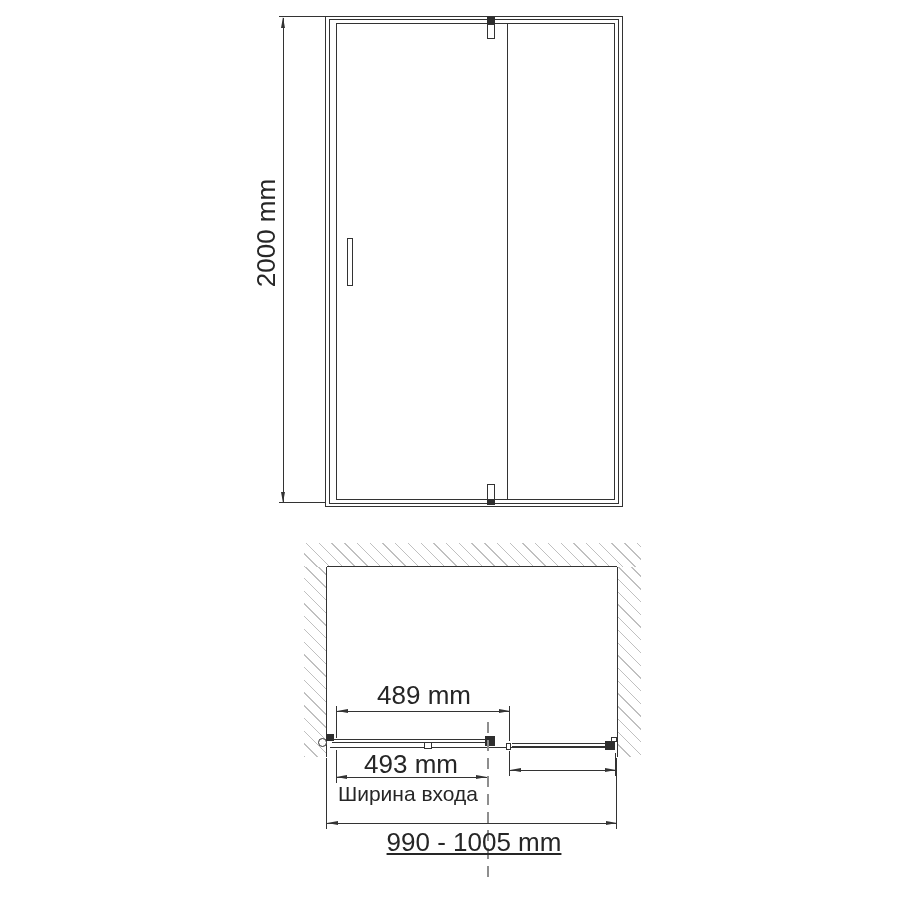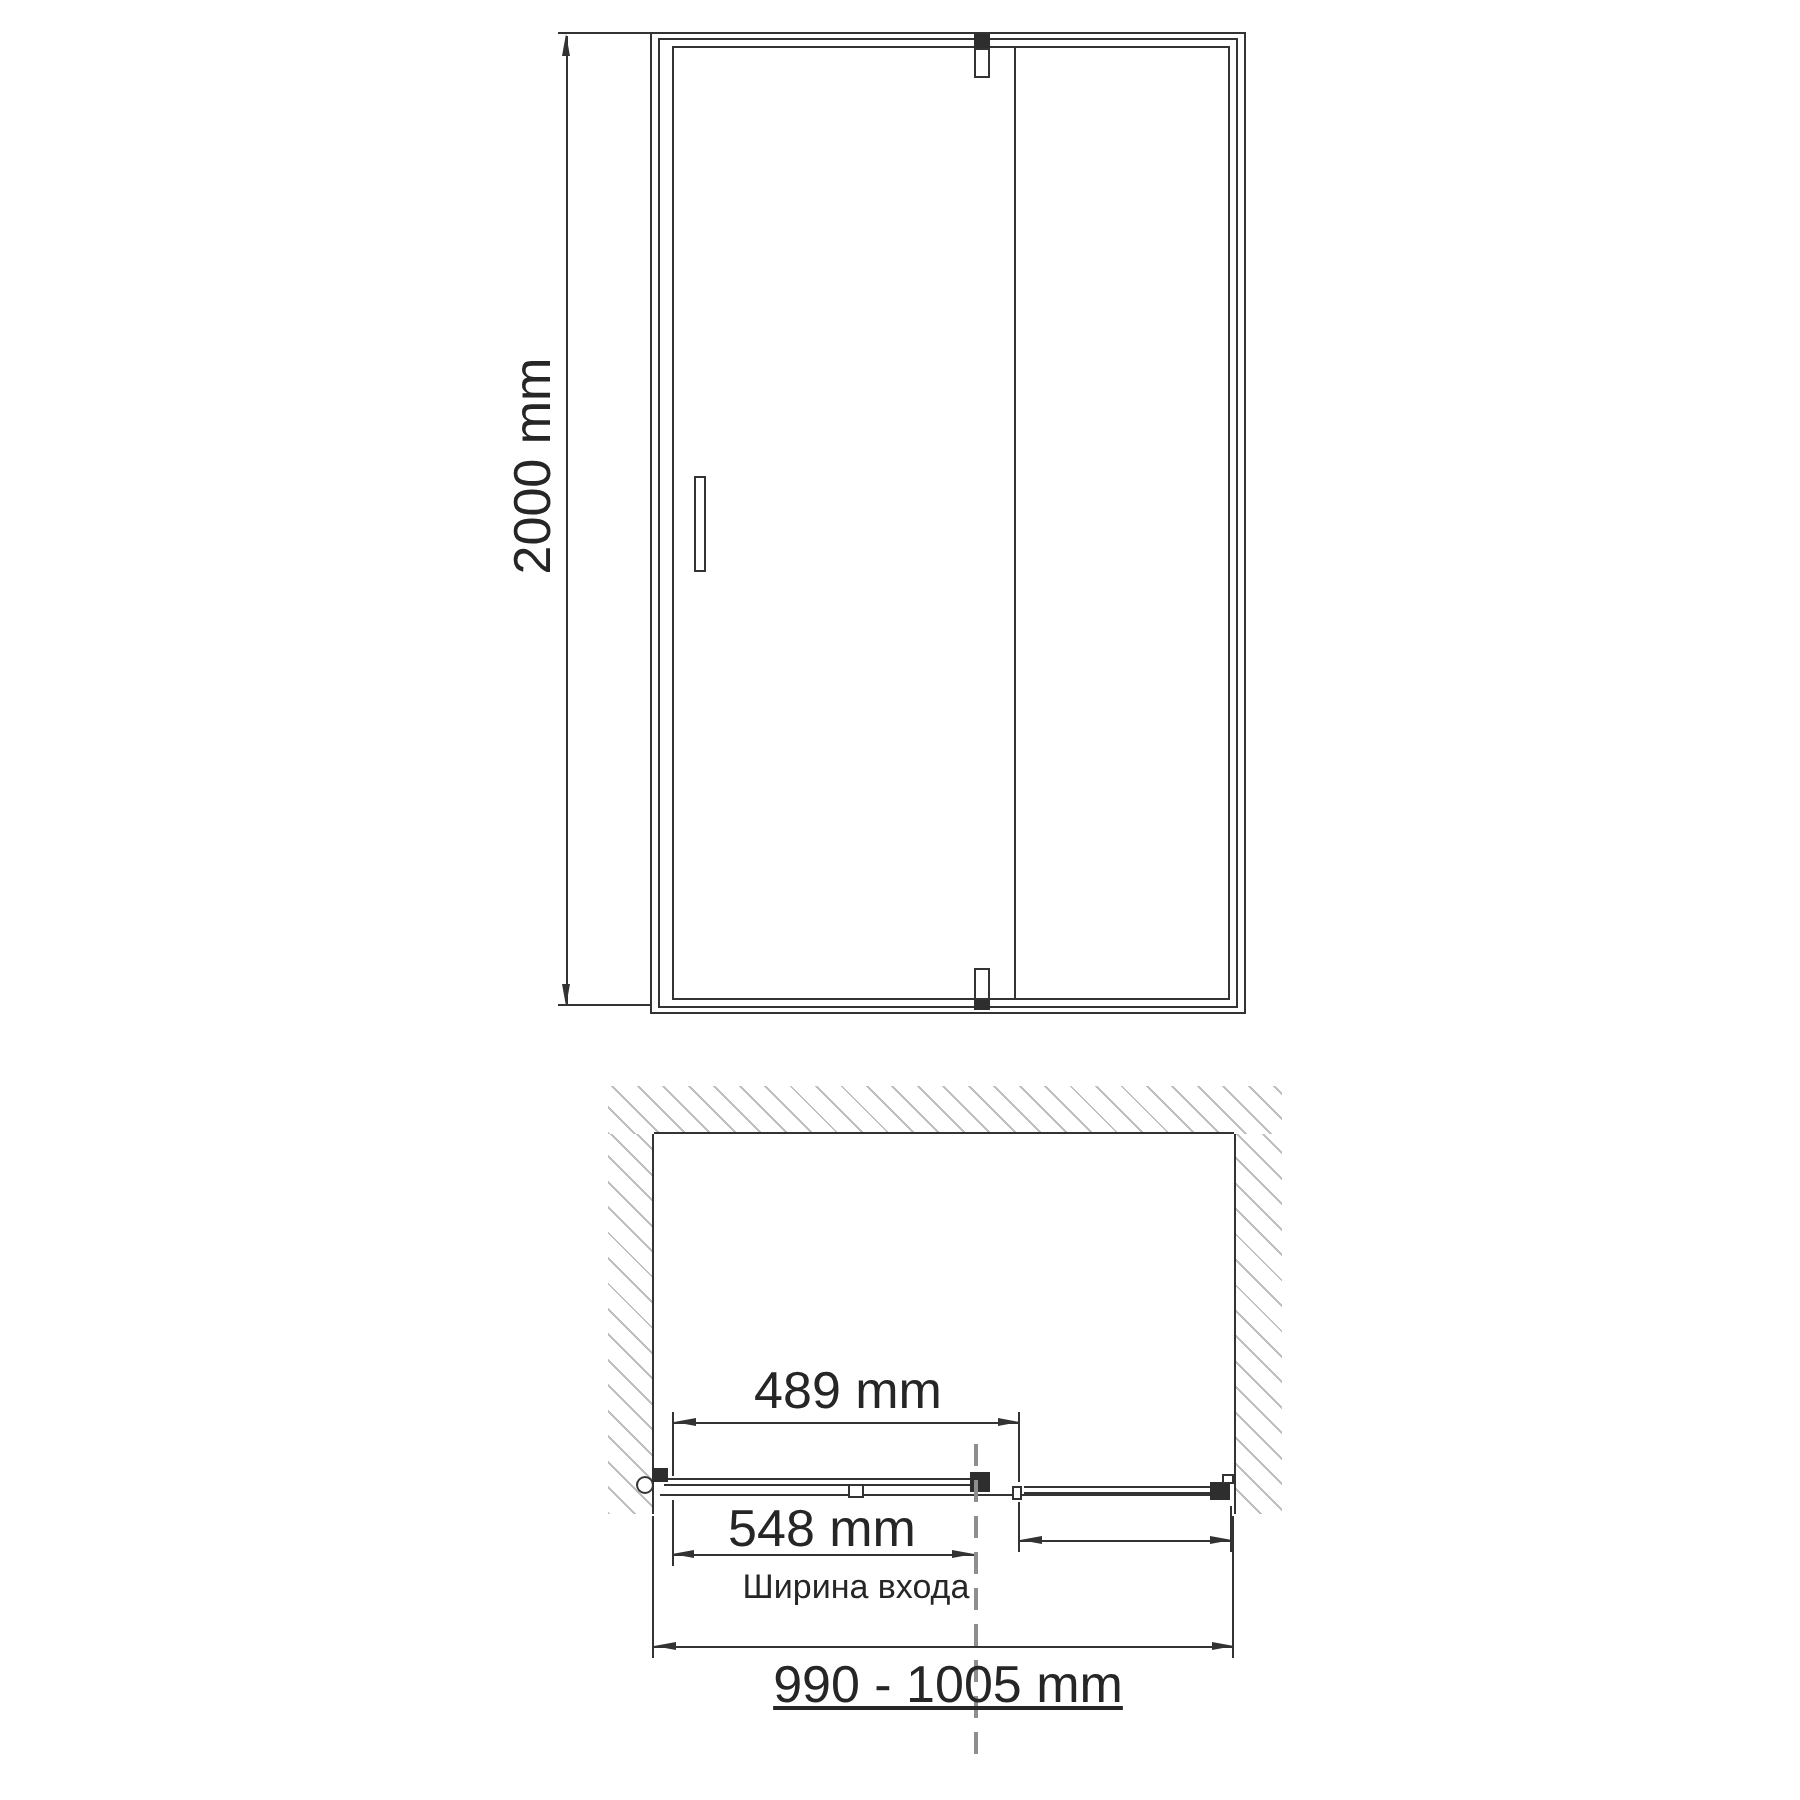--- a/index.html
+++ b/index.html
@@ -9,21 +9,21 @@
   }
   .hl{position:absolute;background:#333;height:1px;}
   .vl{position:absolute;background:#333;width:1px;}
   .rect{position:absolute;border:1px solid #333;background:#fff;box-sizing:border-box;}
   .norect{position:absolute;border:1px solid #333;background:transparent;box-sizing:border-box;}
   .dark{position:absolute;background:#2e2e2e;}
   .glass{position:absolute;background:#fff;border-top:1px solid #333;border-bottom:1px solid #333;box-sizing:content-box;}
   .hatch{position:absolute;background:repeating-linear-gradient(45deg,#c0c0c0 0,#c0c0c0 1px,transparent 1px,transparent 9px);}
   .lbl{position:absolute;color:#262626;font-size:26px;line-height:1;white-space:nowrap;
        display:flex;align-items:center;justify-content:center;text-align:center;}
-  .lbl.small{font-size:17px;margin-left:20px;}
+  .lbl.small{font-size:21px;}
   .lbl.vert{transform:rotate(-90deg);}
   .ar{position:absolute;width:0;height:0;border-style:solid;}
   .ar-l{border-width:2.5px 11px 2.5px 0;border-color:transparent #333 transparent transparent;}
   .ar-r{border-width:2.5px 0 2.5px 11px;border-color:transparent transparent transparent #333;}
   .ar-u{border-width:0 2.5px 11px 2.5px;border-color:transparent transparent #333 transparent;}
   .ar-d{border-width:11px 2.5px 0 2.5px;border-color:#333 transparent transparent transparent;}
   .dash{position:absolute;width:2px;background:repeating-linear-gradient(to bottom,#8e8e8e 0,#8e8e8e 11px,transparent 11px,transparent 18px);}
 </style>
 </head>
 <body>
@@ -72,21 +72,21 @@
   <div class="dark" style="left:326px;top:734px;width:8px;height:7px;"></div>
   <div class="dark" style="left:605px;top:741px;width:10px;height:9px;"></div>
   <div class="rect" style="left:611px;top:737px;width:6px;height:5px;"></div>
 
   <div class="dash" style="left:487px;top:722px;height:160px;"></div>
 
   <div class="vl" style="left:336px;top:750px;height:33px;"></div>
   <div class="hl" style="left:336px;top:777px;width:151px;"></div>
   <div class="ar ar-l" style="left:336px;top:775px;"></div>
   <div class="ar ar-r" style="left:476px;top:775px;"></div>
-  <div class="lbl" style="left:341px;top:752px;width:140px;height:23px;">548 mm</div>
+  <div class="lbl" style="left:341px;top:752px;width:140px;height:23px;">493 mm</div>
   <div class="lbl small" style="left:328px;top:783px;width:160px;height:21px;">Ширина входа</div>
 
   <div class="vl" style="left:509px;top:751px;height:25px;"></div>
   <div class="vl" style="left:615px;top:753px;height:23px;"></div>
   <div class="hl" style="left:510px;top:770px;width:106px;"></div>
   <div class="ar ar-l" style="left:510px;top:768px;"></div>
   <div class="ar ar-r" style="left:605px;top:768px;"></div>
 
   <div class="vl" style="left:326px;top:758px;height:71px;"></div>
   <div class="vl" style="left:616px;top:758px;height:71px;"></div>

